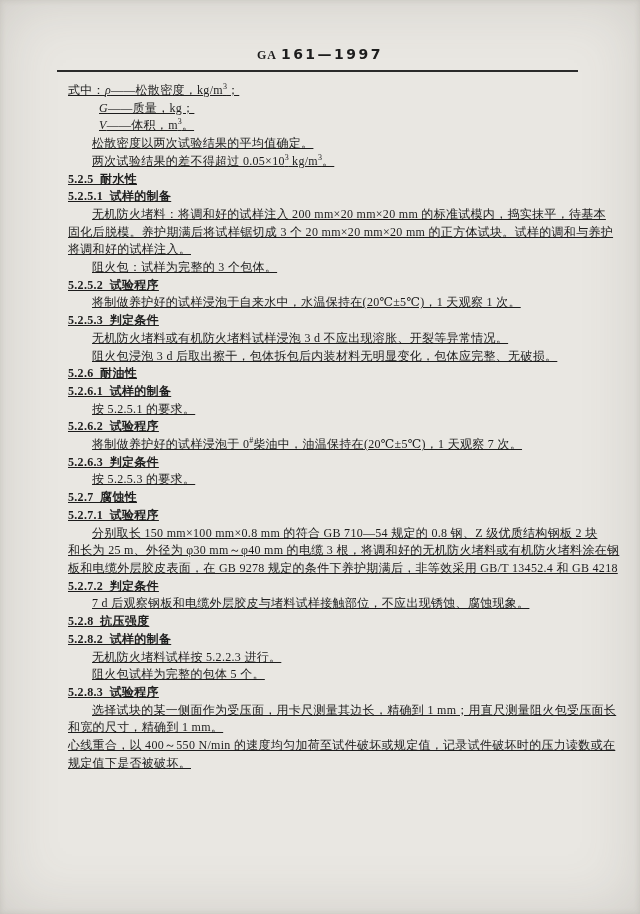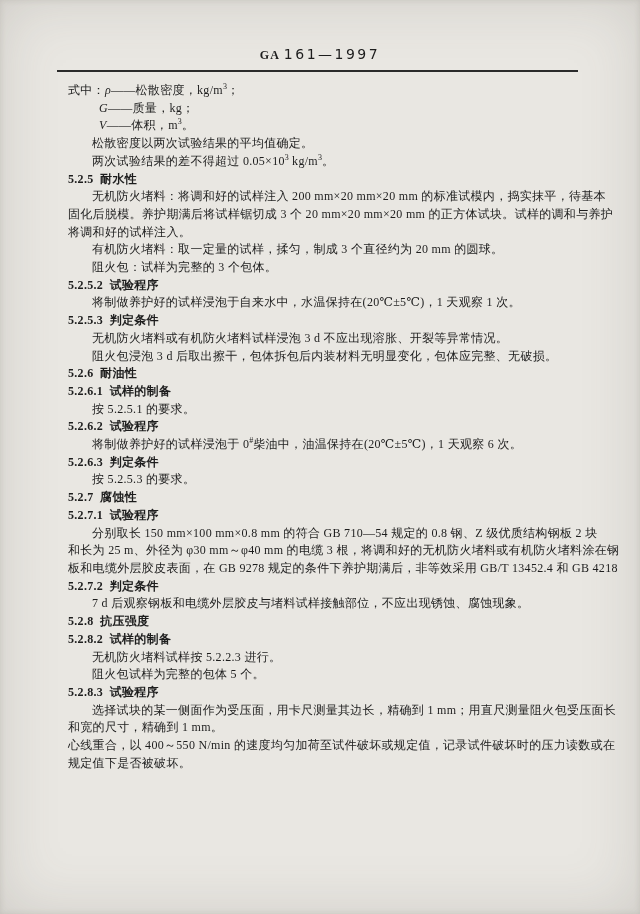--- a/index.html
+++ b/index.html
@@ -9,29 +9,29 @@
     font-family:"Liberation Serif","DejaVu Serif",serif;
     box-shadow: inset 0 0 60px rgba(90,85,75,0.18), inset 0 0 6px rgba(90,85,75,0.15);
   }
   .header {
     position:absolute; top:45px; left:0; width:100%;
     text-align:center; white-space:pre;
   }
   .code-prefix { font-weight:700; font-size:12px; letter-spacing:1px; }
   .code-number {
     font-family:"DejaVu Sans","Liberation Sans",sans-serif;
-    font-size:14px; letter-spacing:2.5px; font-weight:400;
+    font-size:14px; letter-spacing:2.5px; font-weight:700;
   }
   .rule {
     position:absolute; top:70px; left:57px; width:521px; height:2px;
     background:#2b2b2b;
   }
   .doc-body {
     position:absolute; top:82px; left:68px; width:516px;
-    font-size:12px; line-height:17.7px; letter-spacing:0.3px;
+    font-size:12px; line-height:17.7px; letter-spacing:0.3px;text-decoration:underline;
   }
   .line { white-space:pre; }
   .indent-0 { padding-left:0; }
   .indent-1 { padding-left:24px; }
   .indent-2 { padding-left:31px; }
   .bold { font-weight:700; }
   .italic { font-style:italic; }
   .line sup {
     font-size:8px; line-height:0; vertical-align:super; letter-spacing:0;
   }
@@ -42,35 +42,35 @@
 <div class="page" style="background: rgb(233, 231, 226); color: rgb(29, 29, 29);">
   <div class="header"><span class="code-prefix">GA</span><span> </span><span class="code-number">161—1997</span></div>
   <div class="rule" style="background: rgb(43, 43, 43);"></div>
   <div class="doc-body">
       <div class="line indent-0"><span>式中：</span><span class="italic">ρ</span><span>——松散密度，kg/m</span><sup>3</sup><span>；</span></div>
       <div class="line indent-2"><span class="italic">G</span><span>——质量，kg；</span></div>
       <div class="line indent-2"><span class="italic">V</span><span>——体积，m</span><sup>3</sup><span>。</span></div>
       <div class="line indent-1"><span>松散密度以两次试验结果的平均值确定。</span></div>
       <div class="line indent-1"><span>两次试验结果的差不得超过 0.05×10</span><sup>3</sup><span> kg/m</span><sup>3</sup><span>。</span></div>
       <div class="line indent-0 bold"><span>5.2.5  耐水性</span></div>
+      <div class="line indent-0 bold"><span>5.2.5.1  试样的制备</span></div>
       <div class="line indent-1"><span>无机防火堵料：将调和好的试样注入 200 mm×20 mm×20 mm 的标准试模内，捣实抹平，待基本</span></div>
       <div class="line indent-0"><span>固化后脱模。养护期满后将试样锯切成 3 个 20 mm×20 mm×20 mm 的正方体试块。试样的调和与养护</span></div>
       <div class="line indent-0"><span>将调和好的试样注入。</span></div>
-      <div class="line indent-1"><span>有机防火堵料：取一定量的试样，揉匀，制成 3 个直径约为 20 mm 的圆球。</span></div>
       <div class="line indent-1"><span>阻火包：试样为完整的 3 个包体。</span></div>
       <div class="line indent-0 bold"><span>5.2.5.2  试验程序</span></div>
       <div class="line indent-1"><span>将制做养护好的试样浸泡于自来水中，水温保持在(20℃±5℃)，1 天观察 1 次。</span></div>
       <div class="line indent-0 bold"><span>5.2.5.3  判定条件</span></div>
       <div class="line indent-1"><span>无机防火堵料或有机防火堵料试样浸泡 3 d 不应出现溶胀、开裂等异常情况。</span></div>
       <div class="line indent-1"><span>阻火包浸泡 3 d 后取出擦干，包体拆包后内装材料无明显变化，包体应完整、无破损。</span></div>
       <div class="line indent-0 bold"><span>5.2.6  耐油性</span></div>
       <div class="line indent-0 bold"><span>5.2.6.1  试样的制备</span></div>
       <div class="line indent-1"><span>按 5.2.5.1 的要求。</span></div>
       <div class="line indent-0 bold"><span>5.2.6.2  试验程序</span></div>
-      <div class="line indent-1"><span>将制做养护好的试样浸泡于 0</span><sup>#</sup><span>柴油中，油温保持在(20℃±5℃)，1 天观察 6 次。</span></div>
+      <div class="line indent-1"><span>将制做养护好的试样浸泡于 0</span><sup>#</sup><span>柴油中，油温保持在(20℃±5℃)，1 天观察 7 次。</span></div>
       <div class="line indent-0 bold"><span>5.2.6.3  判定条件</span></div>
       <div class="line indent-1"><span>按 5.2.5.3 的要求。</span></div>
       <div class="line indent-0 bold"><span>5.2.7  腐蚀性</span></div>
       <div class="line indent-0 bold"><span>5.2.7.1  试验程序</span></div>
       <div class="line indent-1"><span>分别取长 150 mm×100 mm×0.8 mm 的符合 GB 710—54 规定的 0.8 钢、Z 级优质结构钢板 2 块</span></div>
       <div class="line indent-0"><span>和长为 25 m、外径为 φ30 mm～φ40 mm 的电缆 3 根，将调和好的无机防火堵料或有机防火堵料涂在钢</span></div>
       <div class="line indent-0"><span>板和电缆外层胶皮表面，在 GB 9278 规定的条件下养护期满后，非等效采用 GB/T 13452.4 和 GB 4218</span></div>
       <div class="line indent-0 bold"><span>5.2.7.2  判定条件</span></div>
       <div class="line indent-1"><span>7 d 后观察钢板和电缆外层胶皮与堵料试样接触部位，不应出现锈蚀、腐蚀现象。</span></div>
       <div class="line indent-0 bold"><span>5.2.8  抗压强度</span></div>

